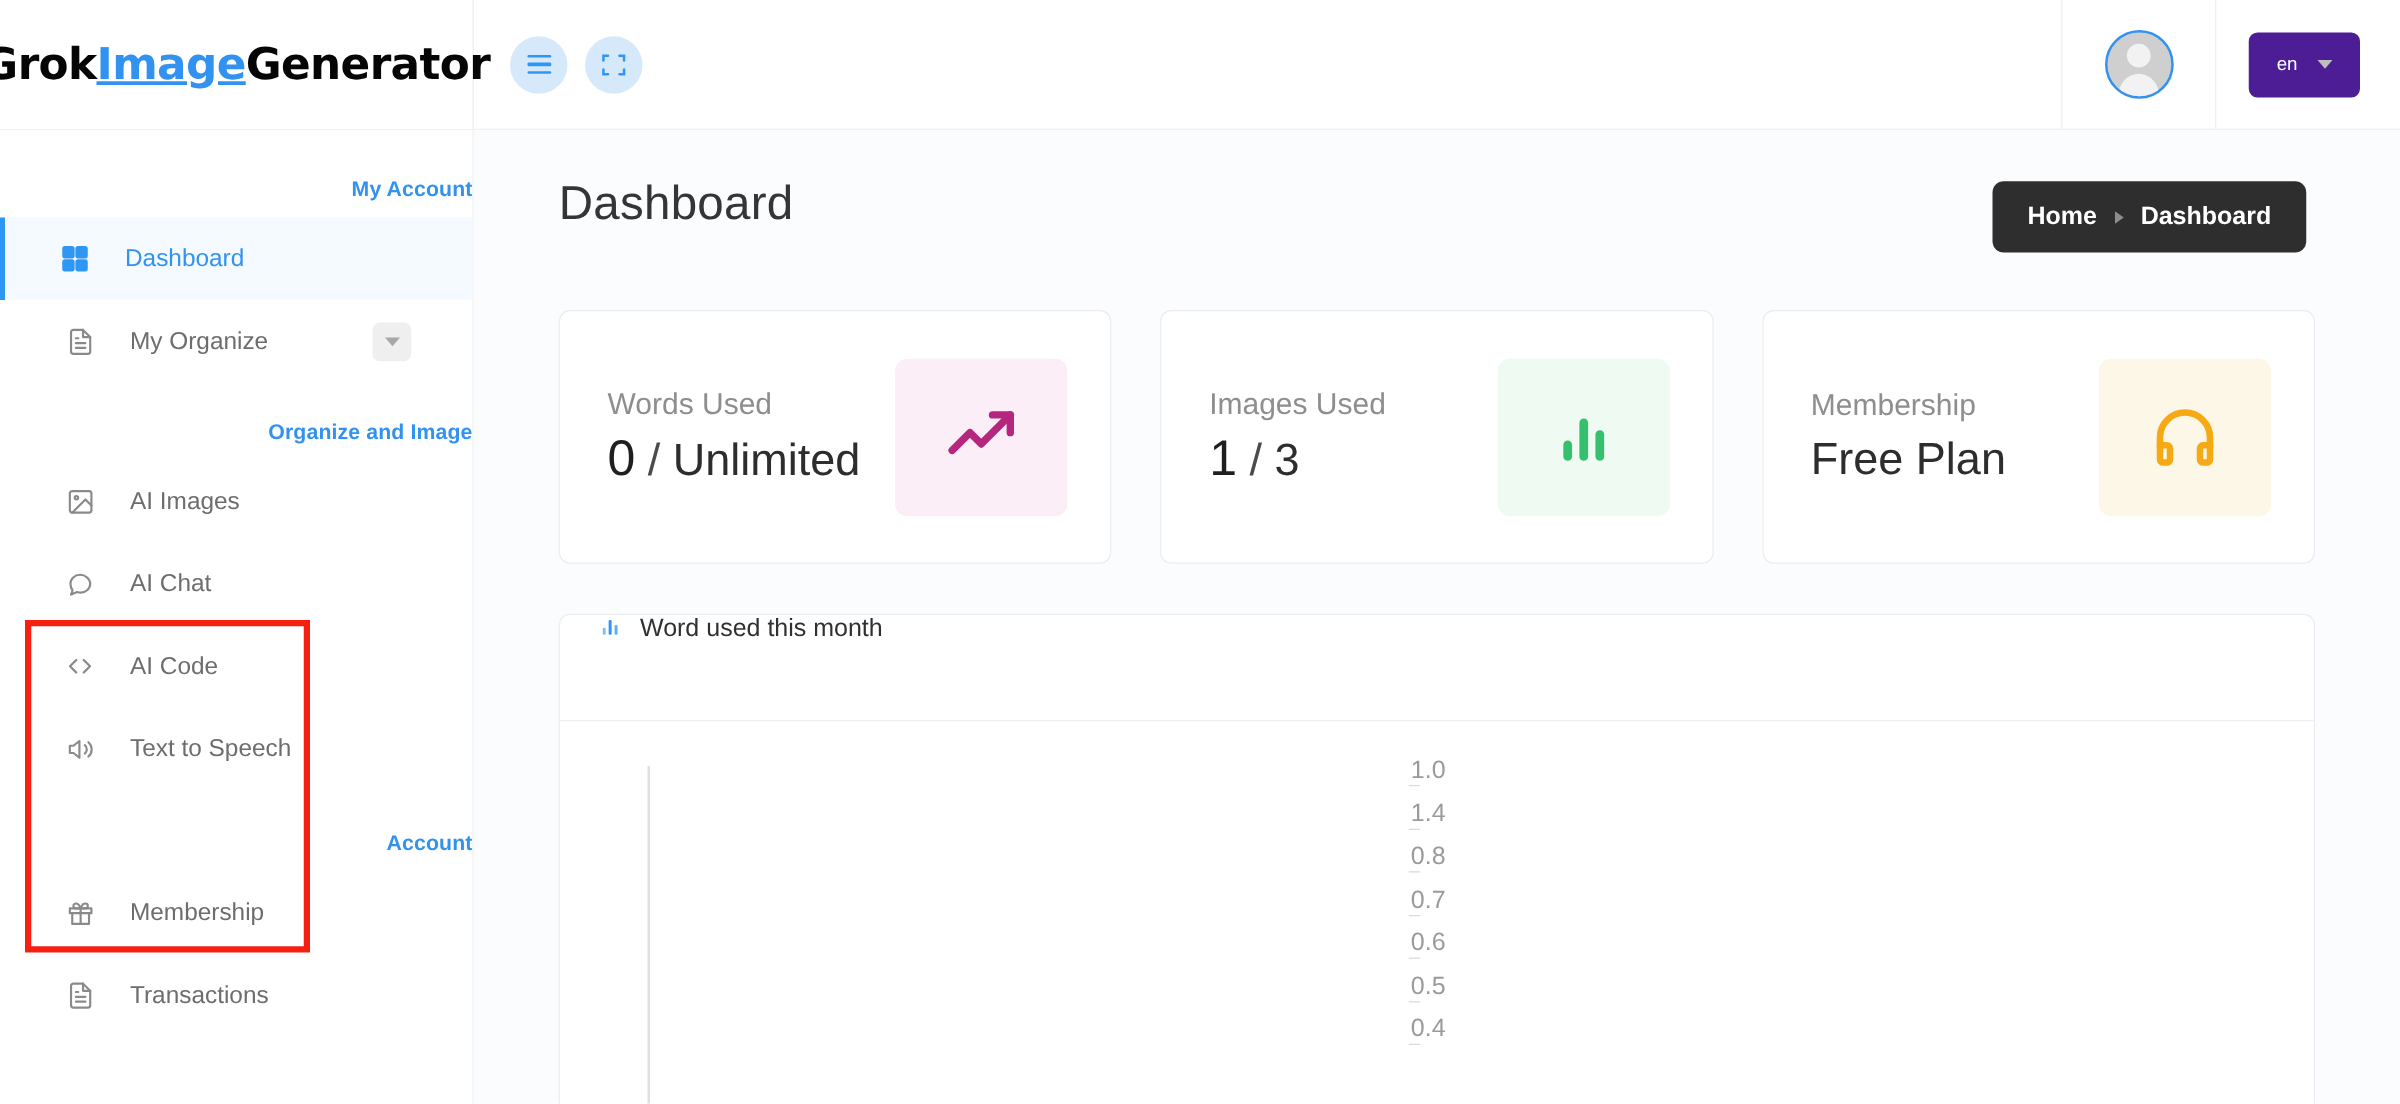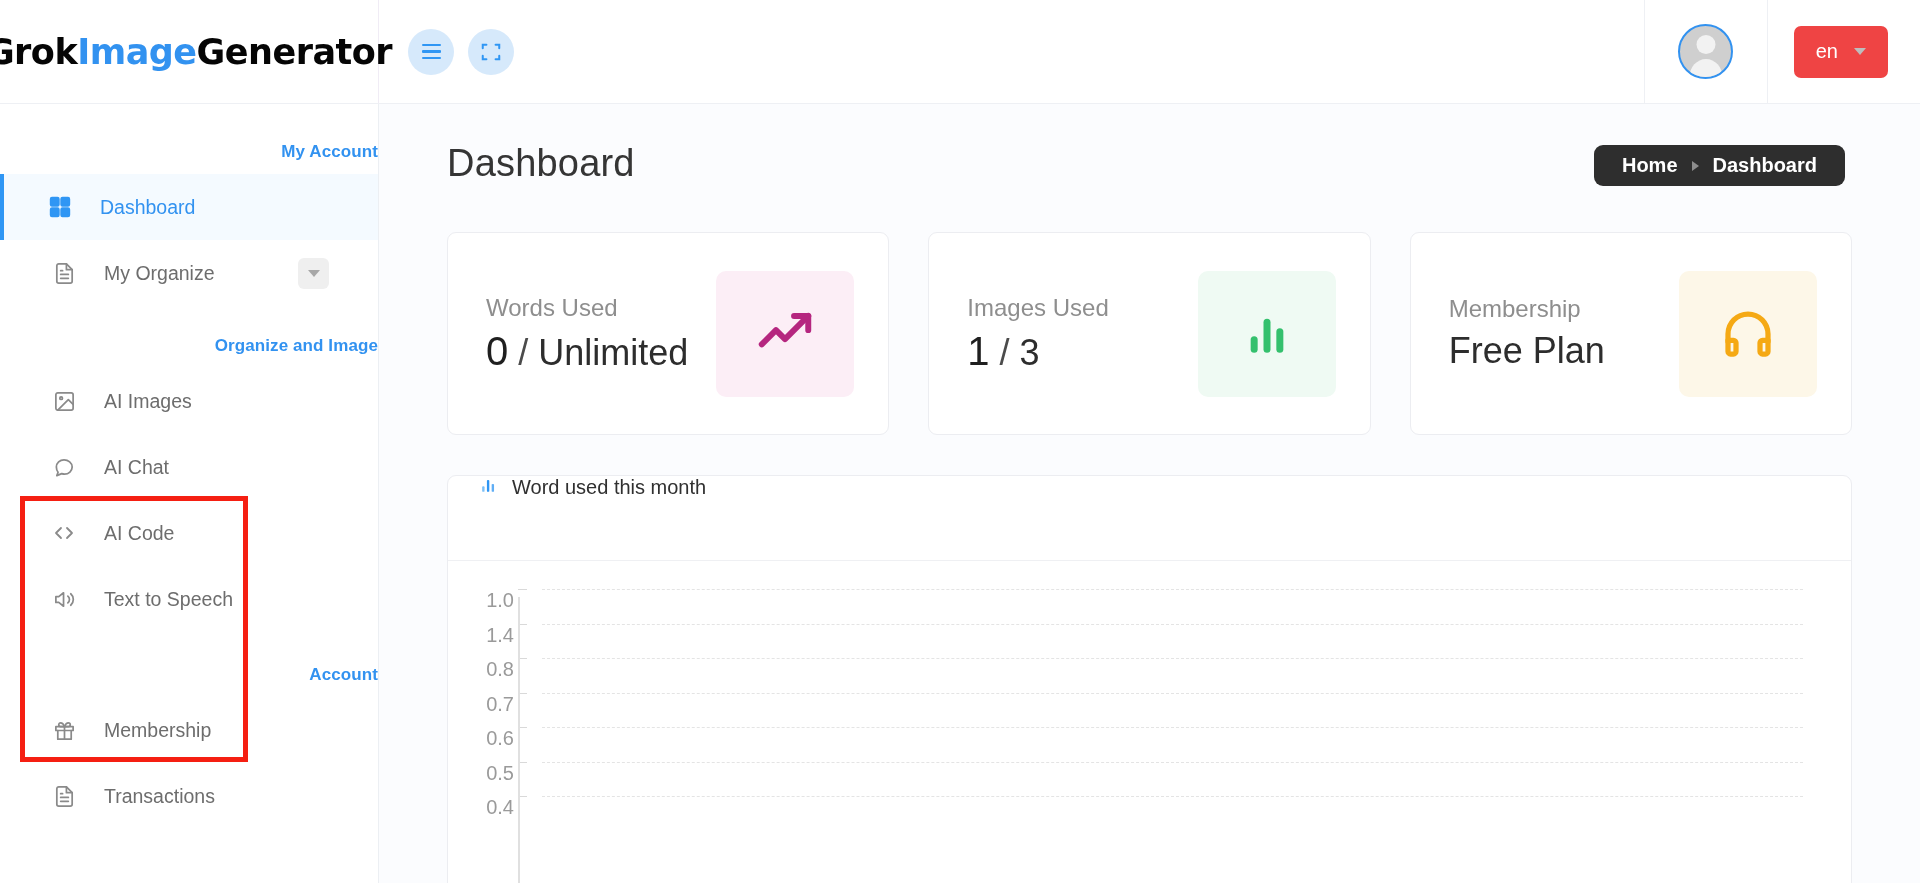--- a/index.html
+++ b/index.html
@@ -25,21 +25,21 @@
     background: #fff;
   }
   .brand-text {
     font-family: "DejaVu Sans", sans-serif;
     font-weight: 700;
     font-size: 35px;
     letter-spacing: -0.5px;
     white-space: nowrap;
   }
   .brand-black { color: #050505; }
-  .brand-blue { color: #3292f0; }
+  .brand-blue { color: #3292f0; text-decoration: underline; }
 
   .topbar-left {
     flex: 1;
     display: flex; align-items: center; gap: 14px;
     padding-left: 29px;
   }
   .round-btn {
     width: 46px; height: 46px; border-radius: 50%;
     background: #d6e9fb;
     display: flex; align-items: center; justify-content: center;
@@ -62,25 +62,25 @@
   .avatar::before {
     content: ""; position: absolute; top: 9px; left: 50%; transform: translateX(-50%);
     width: 19px; height: 19px; border-radius: 50%; background: #f2f2f2;
   }
   .avatar::after {
     content: ""; position: absolute; bottom: -8px; left: 50%; transform: translateX(-50%);
     width: 33px; height: 26px; border-radius: 50% 50% 0 0 / 70% 70% 0 0; background: #f2f2f2;
   }
   .lang-cell { display: flex; align-items: center; padding: 0 32px 0 26px; }
   .lang-btn {
-    background: #ef4444; color: #ffffff;
+    background: #4c1d95; color: #ffffff;
     border: none; border-radius: 7px;
     height: 52px; padding: 0 22px;
     display: flex; align-items: center; gap: 16px;
-    font-size: 20px; font-family: "Liberation Sans", sans-serif;
+    font-size: 15px; font-family: "Liberation Sans", sans-serif;
     cursor: pointer;
   }
   .caret-down {
     width: 0; height: 0;
     border-left: 6px solid transparent; border-right: 6px solid transparent;
     border-top: 7px solid #bdbdbd;
   }
 
   
   .body-wrap { flex: 1; display: flex; min-height: 0; }
@@ -151,21 +151,21 @@
     background: #fbfcfe;
     padding: 38px 68px 0 68px;
     position: relative;
     overflow: hidden;
   }
   .page-head { display: flex; align-items: flex-start; justify-content: space-between; }
   .page-title { font-size: 38px; color: #353535; font-weight: 400; letter-spacing: 0.2px; }
   .breadcrumb {
     background: #2e2e2e; color: #ffffff;
     border-radius: 9px;
-    height: 41px; padding: 0 28px;
+    height: 57px; padding: 0 28px;
     display: flex; align-items: center; gap: 14px;
     font-size: 20px; font-weight: 700;
     margin-top: 3px; margin-right: 7px;
   }
   .bc-sep {
     width: 0; height: 0;
     border-top: 5px solid transparent; border-bottom: 5px solid transparent;
     border-left: 7px solid #8d8d8d;
   }
 
@@ -196,21 +196,21 @@
     height: 420px;
   }
   .chart-head {
     height: 85px;
     display: flex; gap: 14px;
     padding-left: 31px;
     border-bottom: 1px solid #eff0f3;
     font-size: 20px; color: #303030;
   }
   .chart-body { position: relative; height: 335px; padding: 28px 48px 0 12px; }
-  .yaxis-row { display: flex; height: 34.5px; }
+  .yaxis-row { display: flex; align-items: center; height: 34.5px; flex-direction: column; }
   .ytick {
     width: 58px; text-align: right;
     font-size: 20px; color: #9a9a9a;
     padding-right: 4px;
   }
   .ydash { width: 9px; height: 1px; background: #d9d9d9; }
   .gridline {
     flex: 1; height: 0;
     border-top: 1.5px dashed #e4e4e4;
     margin-left: 15px;

